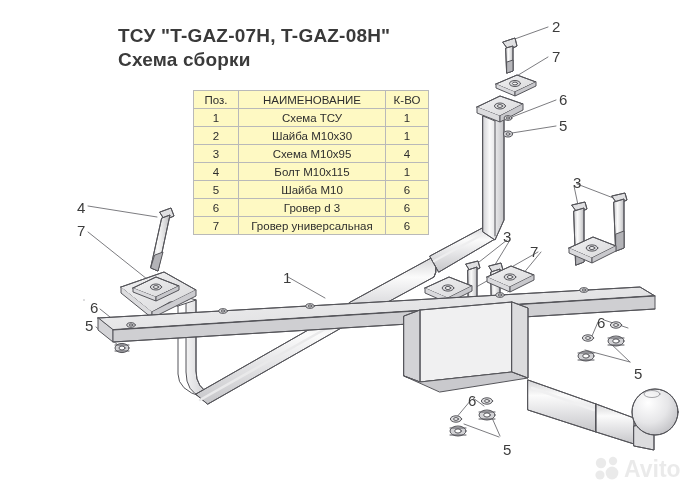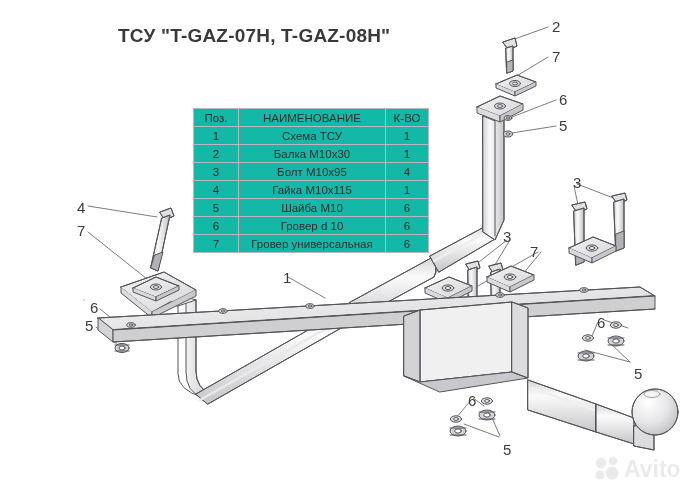--- a/index.html
+++ b/index.html
@@ -29,23 +29,23 @@
     font-size: 19px;
     font-weight: bold;
     color: #3a3a3a;
     letter-spacing: 0.2px;
   }
 
   
   #parts-table {
     position: absolute;
     left: 193px;
-    top: 108px;
+    top: 90px;
     border-collapse: collapse;
-    background: #14b8a6;
+    background: #fef9c3;
   }
   #parts-table td, #parts-table th {
     border: 1px solid #b9b9b9;
     font-size: 11.5px;
     color: #2e2e2e;
     padding: 1px 4px;
     height: 15px;
     text-align: center;
     font-weight: normal;
     white-space: nowrap;
@@ -81,59 +81,60 @@
     opacity: 0.42;
   }
 </style>
 </head>
 <body>
 
 <div id="page">
 
   <div id="title-block">
     <div>ТСУ "T-GAZ-07H, T-GAZ-08H"</div>
+    <div>Схема сборки</div>
   </div>
 
   <table id="parts-table">
     <thead>
       <tr>
         <th class="col-pos">Поз.</th>
         <th class="col-name">НАИМЕНОВАНИЕ</th>
         <th class="col-qty">К-ВО</th>
       </tr>
     </thead>
     <tbody id="parts-tbody">
         <tr>
           <td class="col-pos">1</td>
           <td class="col-name">Схема ТСУ</td>
           <td class="col-qty">1</td>
         </tr>
         <tr>
           <td class="col-pos">2</td>
-          <td class="col-name">Балка М10х30</td>
+          <td class="col-name">Шайба М10х30</td>
           <td class="col-qty">1</td>
         </tr>
         <tr>
           <td class="col-pos">3</td>
-          <td class="col-name">Болт М10х95</td>
+          <td class="col-name">Схема М10х95</td>
           <td class="col-qty">4</td>
         </tr>
         <tr>
           <td class="col-pos">4</td>
-          <td class="col-name">Гайка М10х115</td>
+          <td class="col-name">Болт М10х115</td>
           <td class="col-qty">1</td>
         </tr>
         <tr>
           <td class="col-pos">5</td>
           <td class="col-name">Шайба  М10</td>
           <td class="col-qty">6</td>
         </tr>
         <tr>
           <td class="col-pos">6</td>
-          <td class="col-name">Гровер d 10</td>
+          <td class="col-name">Гровер d 3</td>
           <td class="col-qty">6</td>
         </tr>
         <tr>
           <td class="col-pos">7</td>
           <td class="col-name">Гровер универсальная</td>
           <td class="col-qty">6</td>
         </tr>
       </tbody>
   </table>
 

